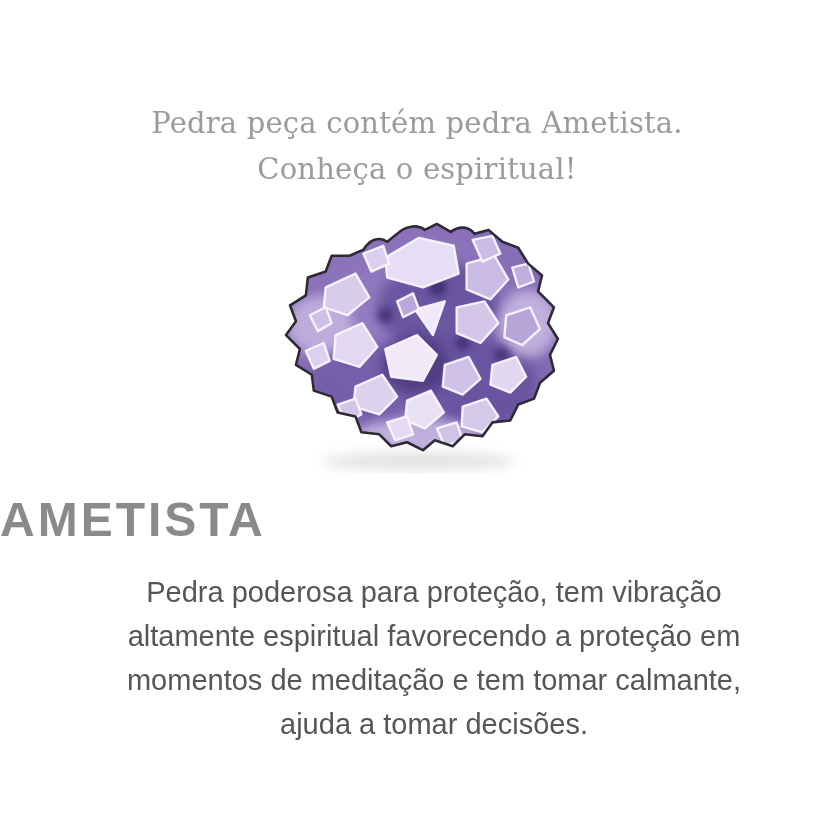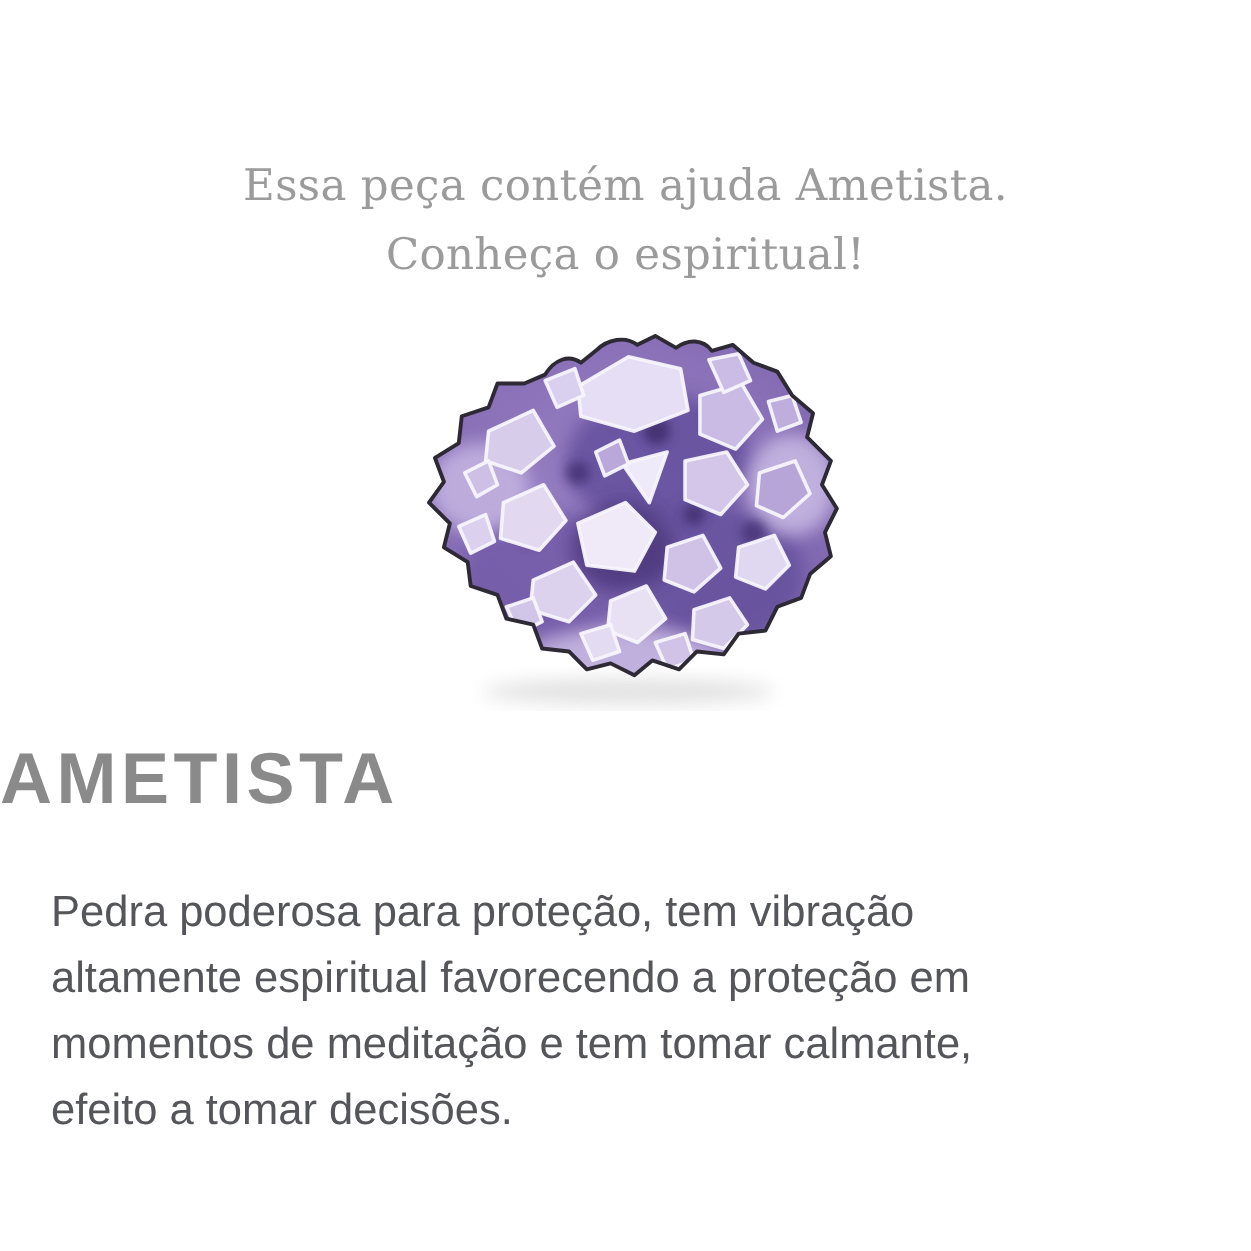--- a/index.html
+++ b/index.html
@@ -36,37 +36,37 @@
   .gem-title {
     margin-top: 20px;
     font-family: "Liberation Sans", sans-serif;
     font-size: 48px;
     line-height: 52px;
     font-weight: 700;
     letter-spacing: 3px;
     color: #8a8a8a;
   }
   .description {
-    margin-top: 40px;
-    text-align: left;
+    margin-top: 24px;
+    text-align: center;
     font-family: "Liberation Sans", sans-serif;
     font-size: 29px;
     line-height: 44px;
     font-weight: 400;
     color: #55565a;
     padding-left: 34px;
   }
 </style>
 </head>
 <body>
 
 <div class="canvas">
 
   <div class="intro">
-    <div>Essa peça contém ajuda Ametista.</div>
+    <div>Pedra peça contém pedra Ametista.</div>
     <div>Conheça o espiritual!</div>
   </div>
 
   <div class="stone-wrap">
     <svg width="300" height="258" viewBox="0 0 300 260" xmlns="http://www.w3.org/2000/svg">
       <defs>
         <filter id="soft" x="-40%" y="-40%" width="180%" height="180%">
           <feGaussianBlur stdDeviation="6"></feGaussianBlur>
         </filter>
         <filter id="soft2" x="-60%" y="-60%" width="220%" height="220%">
@@ -132,16 +132,16 @@
       <path d="M 96 34 C 102 24 112 20 120 26 L 130 18 C 138 10 150 8 158 14 L 170 8 L 184 16 C 192 10 202 10 208 18 L 222 14 L 236 26 L 252 32 L 262 48 L 276 60 L 272 76 L 288 92 L 282 108 L 292 124 L 284 140 L 288 156 L 274 168 L 268 184 L 252 190 L 244 206 L 226 208 L 216 222 L 198 220 L 186 232 L 168 226 L 156 236 L 140 228 L 124 232 L 112 220 L 94 218 L 88 202 L 70 198 L 64 182 L 46 176 L 44 160 L 28 150 L 32 134 L 18 120 L 28 106 L 22 90 L 38 80 L 40 62 L 58 56 L 64 40 L 82 40 Z" fill="none" stroke="#2e2a35" stroke-width="2.6" stroke-linejoin="round" stroke-linecap="round"></path>
     </svg>
   </div>
 
   <div class="gem-title">AMETISTA</div>
 
   <div class="description">
     <div>Pedra poderosa para proteção, tem vibração</div>
     <div>altamente espiritual favorecendo a proteção em</div>
     <div>momentos de meditação e tem tomar calmante,</div>
-    <div>efeito a tomar decisões.</div>
+    <div>ajuda a tomar decisões.</div>
   </div>
 
 </div>
 
 </body></html>

